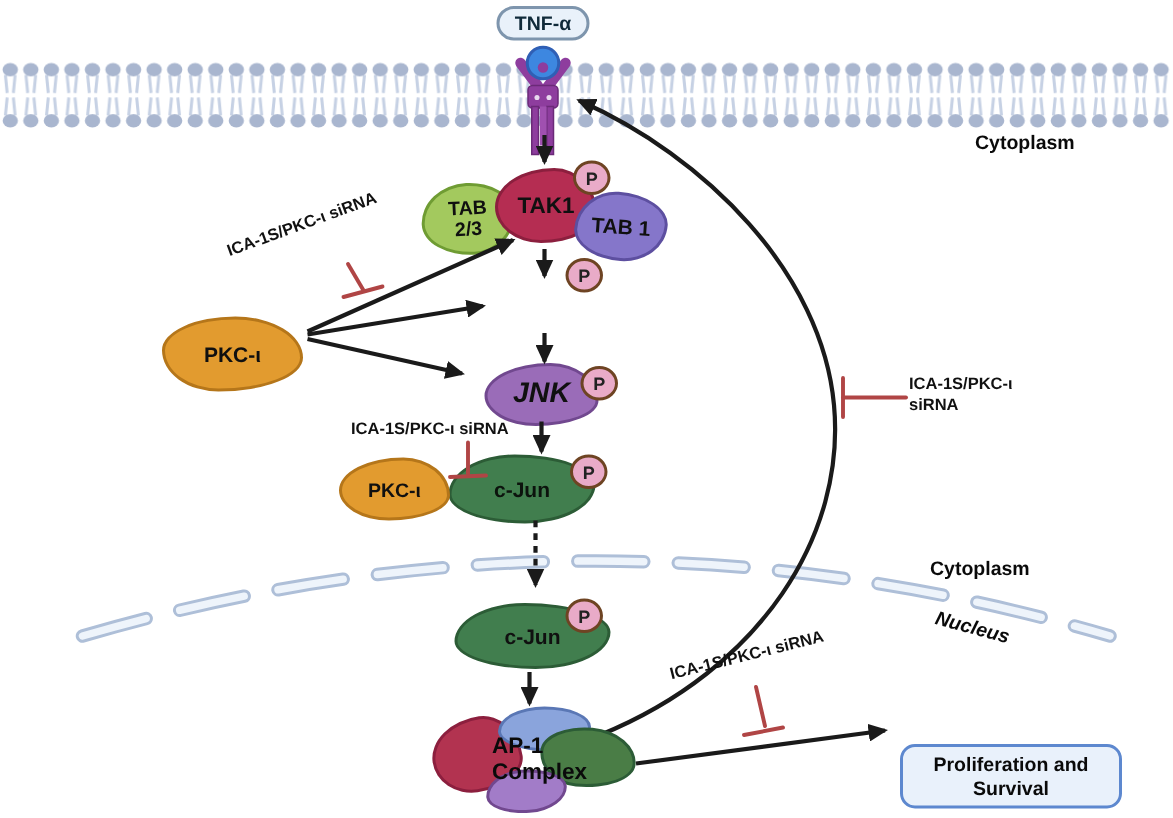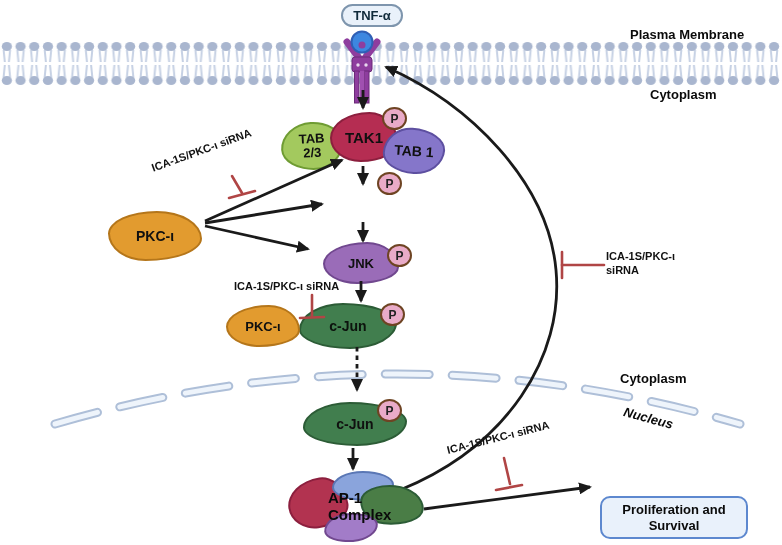--- a/index.html
+++ b/index.html
@@ -18,21 +18,21 @@
   }
   .r1{border-radius:58% 42% 55% 45% / 52% 60% 40% 48%;}
   .r2{border-radius:45% 55% 48% 52% / 58% 44% 56% 42%;}
   .r3{border-radius:52% 48% 60% 40% / 45% 55% 45% 55%;}
   .r4{border-radius:50% 50% 45% 55% / 55% 45% 55% 45%;}
 
   .b-tab23{left:281px;top:122px;width:62px;height:48px;border-color:#6f9c33;font-size:13px;line-height:1.05;transform:rotate(-3deg);}
   .b-tak1{left:330px;top:112px;width:68px;height:50px;border-color:#8c1f3e;font-size:15px;}
   .b-tab1{left:383px;top:128px;width:62px;height:46px;border-color:#5d4fa0;font-size:14px;transform:rotate(4deg);}
   .b-mkk7{left:327px;top:182px;width:72px;height:48px;border-color:#7ba3d4;font-size:15px;}
-  .b-jnk{left:323px;top:242px;width:76px;height:42px;border-color:#71488f;font-size:13px;}
+  .b-jnk{left:323px;top:242px;width:76px;height:42px;border-color:#71488f;font-size:19px;font-style:italic;}
   .b-cjun-cyto{left:299px;top:303px;width:98px;height:46px;border-color:#2c5c36;font-size:14px;color:#0c130d;}
   .b-pkc-up{left:108px;top:211px;width:94px;height:50px;border-color:#b5761a;font-size:14px;}
   .b-pkc-low{left:226px;top:305px;width:74px;height:42px;border-color:#b5761a;font-size:13px;}
   .b-cjun-nuc{left:303px;top:402px;width:104px;height:44px;border-color:#2c5c36;font-size:14px;}
   .b-ap1-red{left:288px;top:478px;width:60px;height:50px;border-color:#8c1f3e;transform:rotate(-8deg);}
   .b-ap1-blue{left:332px;top:471px;width:62px;height:30px;border-color:#5a77b5;}
   .b-ap1-green{left:360px;top:485px;width:64px;height:40px;border-color:#2c5c36;transform:rotate(5deg);}
   .b-ap1-purple{left:324px;top:513px;width:54px;height:29px;border-color:#71488f;transform:rotate(-4deg);}
 
   .ap1-label{
@@ -59,21 +59,21 @@
   .s-right{left:606px;top:249px;width:100px;white-space:normal;line-height:1.3;}
   .s-bottom{left:447px;top:444px;transform:rotate(-14deg);transform-origin:left center;}
 
   .zone-label{position:absolute;font-weight:bold;font-size:13px;color:#0a0a0a;z-index:2;white-space:nowrap;}
   .l-pm{left:630px;top:27px;}
   .l-cyt-top{left:650px;top:87px;}
   .l-cyt-mid{left:620px;top:371px;}
   .l-nucleus{left:624px;top:404px;font-style:italic;transform:rotate(15deg);transform-origin:left center;}
 
   .tnf-pill{
-    position:absolute;left:341px;top:4px;width:62px;height:23px;border-radius:13px;
+    position:absolute;left:331px;top:4px;width:62px;height:23px;border-radius:13px;
     border:2px solid #7e95ad;background:#e9f1fa;display:flex;align-items:center;justify-content:center;
     font-size:13px;font-weight:bold;color:#102a3a;z-index:2;box-sizing:border-box;
   }
   .outcome-box{
     position:absolute;left:600px;top:455px;width:148px;height:43px;border-radius:10px;
     border:2px solid #5d88cf;display:flex;align-items:center;justify-content:center;text-align:center;
     font-size:13px;font-weight:bold;color:#0a0a0a;line-height:1.2;z-index:2;box-sizing:border-box;margin-top:41px;
   }
 </style>
 </head>
@@ -159,21 +159,20 @@
   <div class="pbadge p-tak1" style="background: rgb(233, 171, 200);">P</div>
   <div class="pbadge p-mkk7" style="background: rgb(233, 171, 200);">P</div>
   <div class="pbadge p-jnk" style="background: rgb(233, 171, 200);">P</div>
   <div class="pbadge p-cjun" style="background: rgb(233, 171, 200);">P</div>
   <div class="pbadge p-nuc" style="background: rgb(233, 171, 200);">P</div>
 
   <div class="tnf-pill">
     <span>TNF-α</span>
   </div>
 
-  <div class="zone-label l-pm">Plasma Membrane</div>
   <div class="zone-label l-cyt-top">Cytoplasm</div>
   <div class="zone-label l-cyt-mid">Cytoplasm</div>
   <div class="zone-label l-nucleus">Nucleus</div>
 
   <div class="sirna s-left">ICA-1S/PKC-ι siRNA</div>
   <div class="sirna s-mid">ICA-1S/PKC-ι siRNA</div>
   <div class="sirna s-right">ICA-1S/PKC-ι siRNA</div>
   <div class="sirna s-bottom">ICA-1S/PKC-ι siRNA</div>
 
   <div class="outcome-box" style="background: rgb(233, 241, 251);">

